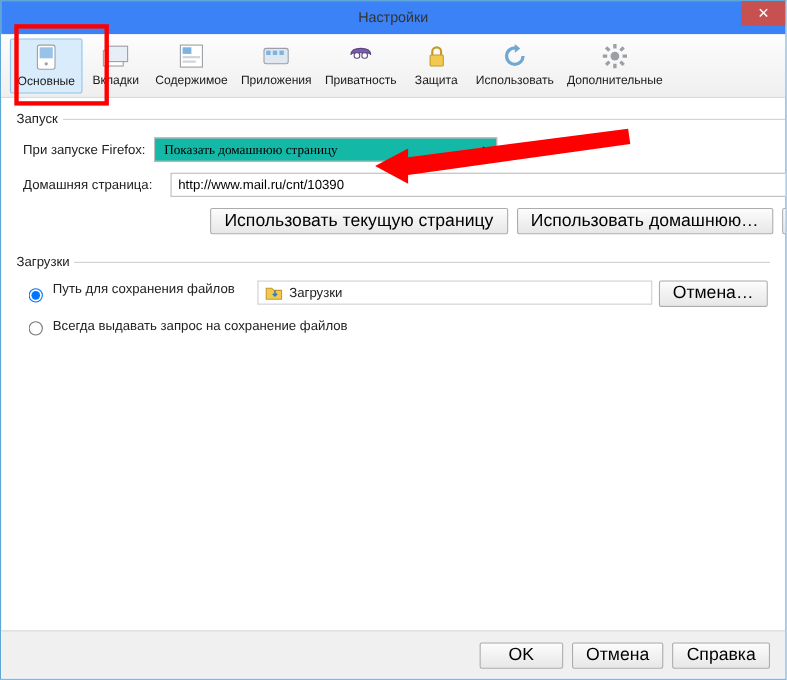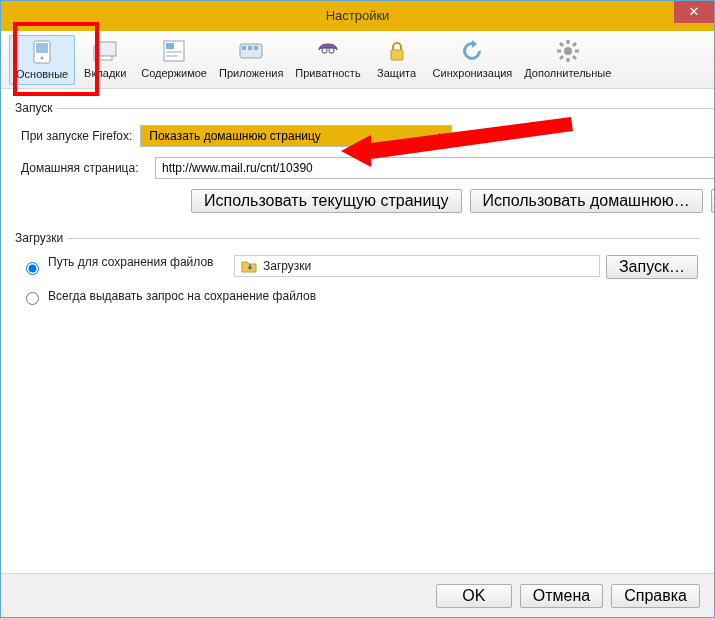--- a/index.html
+++ b/index.html
@@ -8,21 +8,21 @@
     font-family: "Segoe UI", Tahoma, sans-serif;
     font-size: 12px;
     background: #fff;
     width: 715px;
     height: 618px;
     position: relative;
     border: 1px solid #5ea5d8;
   }
   .titlebar {
     height: 30px;
-    background: #eab308;
+    background: #3b82f6;
     position: relative;
     text-align: center;
     line-height: 30px;
     color: #333;
     font-size: 13px;
     border-bottom: 0;
   }
   .close-btn {
     position: absolute;
     right: 0;
@@ -93,22 +93,23 @@
     gap: 8px;
   }
   .label {
     white-space: nowrap;
   }
   select.dropdown {
     width: 312px;
     height: 22px;
     font-size: 12px;
     padding: 1px 4px;
-    background: #eab308;
+    background: #14b8a6;
     border: 1px solid #bcbcbc;
+    font-family: Liberation Serif, serif;
   }
   input.textfield {
     flex: 1;
     height: 22px;
     padding: 2px 6px;
     font-size: 12px;
     border: 1px solid #bcbcbc;
     background: #fff;
   }
   .btn {
@@ -248,21 +249,21 @@
         </svg>
     </span>
     <span>Защита</span>
   </div>
   <div class="tab">
     <span class="ticon">
       <svg width="26" height="26">
           <path d="M13 4 a9 9 0 1 0 9 9 h-3 a6 6 0 1 1 -6 -6 v3 l5 -4 -5 -4 z" fill="#6fa8d1"></path>
         </svg>
     </span>
-    <span>Синхронизация</span>
+    <span>Использовать</span>
   </div>
   <div class="tab">
     <span class="ticon">
       <svg width="26" height="26">
           <circle cx="13" cy="13" r="4" fill="#9aa0a6"></circle>
           <g stroke="#9aa0a6" stroke-width="3">
             <line x1="13" y1="2" x2="13" y2="6"></line>
             <line x1="13" y1="20" x2="13" y2="24"></line>
             <line x1="2" y1="13" x2="6" y2="13"></line>
             <line x1="20" y1="13" x2="24" y2="13"></line>
@@ -309,21 +310,21 @@
       <span class="label" style="width:180px">Путь для сохранения файлов</span>
       <div class="folder-display">
         <span class="folder-icon">
           <svg width="16" height="14">
               <path d="M1 3 h5 l2 2 h7 v8 h-14 z" fill="#f2c94c" stroke="#c49a2a"></path>
               <path d="M9 5 v5 M7 8 l2 2 l2 -2" stroke="#2a7ac4" fill="none" stroke-width="1.4"></path>
             </svg>
         </span>
         <span>Загрузки</span>
       </div>
-      <button class="btn">Запуск…</button>
+      <button class="btn">Отмена…</button>
     </div>
 
     <div class="radio-row">
       <input type="radio" name="dl" style="">
       <span class="label">Всегда выдавать запрос на сохранение файлов</span>
     </div>
   </fieldset>
 
 </div>
 

